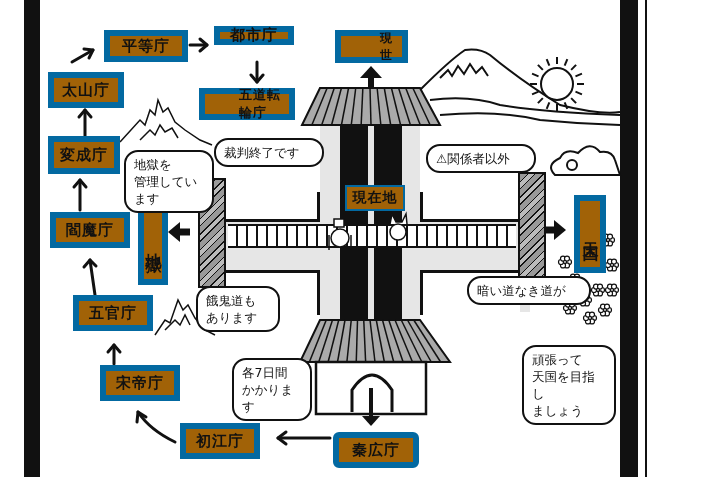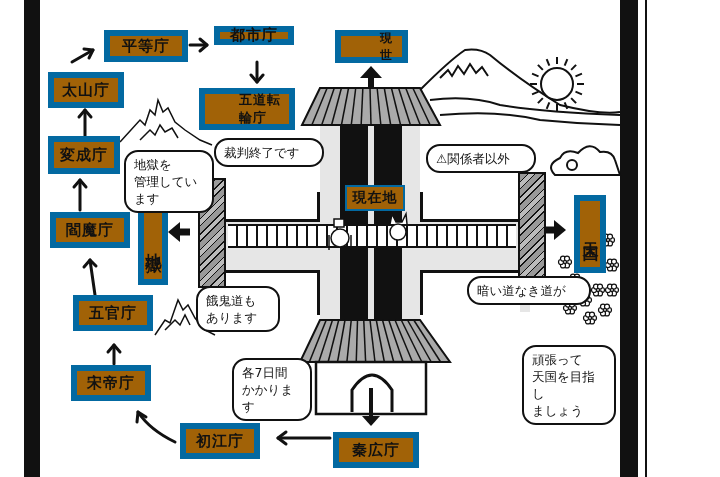--- a/index.html
+++ b/index.html
@@ -216,30 +216,30 @@
     <path d="M390 224 L392 214 L396 222 L402 222 L406 214 L407 224"></path>
     <circle cx="398" cy="232" r="8"></circle>
   </g>
 </svg>
 
 <div class="box" style="left:335px;top:30px;width:73px;height:33px;font-size:12px;padding-left:39px;">現世</div>
 <div class="box vbox" style="left:138px;top:203px;width:30px;height:82px;font-size:16px;">地獄</div>
 <div class="box vbox" style="left:574px;top:195px;width:32px;height:78px;font-size:16px;">天国</div>
 <div class="box" style="left:345px;top:185px;width:60px;height:26px;font-size:14px;border-width:2px;">現在地</div>
 
-<div class="box" style="left:333px;top:432px;width:86px;height:36px;">秦広庁</div>
+<div class="box" style="left:333px;top:432px;width:86px;height:36px;border-radius:6px;">秦広庁</div>
 <div class="box" style="left:180px;top:423px;width:80px;height:36px;">初江庁</div>
-<div class="box" style="left:71px;top:365px;width:80px;height:36px;">宋帝庁</div>
+<div class="box" style="left:100px;top:365px;width:80px;height:36px;">宋帝庁</div>
 <div class="box" style="left:73px;top:295px;width:80px;height:36px;">五官庁</div>
 <div class="box" style="left:50px;top:212px;width:80px;height:36px;">閻魔庁</div>
 <div class="box" style="left:48px;top:136px;width:72px;height:38px;">変成庁</div>
 <div class="box" style="left:48px;top:72px;width:76px;height:36px;">太山庁</div>
 <div class="box" style="left:104px;top:30px;width:84px;height:32px;">平等庁</div>
 <div class="box" style="left:214px;top:26px;width:80px;height:19px;">都市庁</div>
-<div class="box" style="left:199px;top:88px;width:96px;height:42px;font-size:13px;padding-left:34px;">五道転輪庁</div>
+<div class="box" style="left:199px;top:88px;width:96px;height:32px;font-size:13px;padding-left:34px;">五道転輪庁</div>
 
 <div class="bubble" style="left:214px;top:138px;width:110px;">
   <div>裁判終了です</div>
 </div>
 <div class="bubble" style="left:124px;top:150px;width:90px;">
   <div>地獄を</div>
   <div>管理しています</div>
 </div>
 <div class="bubble" style="left:426px;top:144px;width:110px;">
   <div>⚠関係者以外</div>

